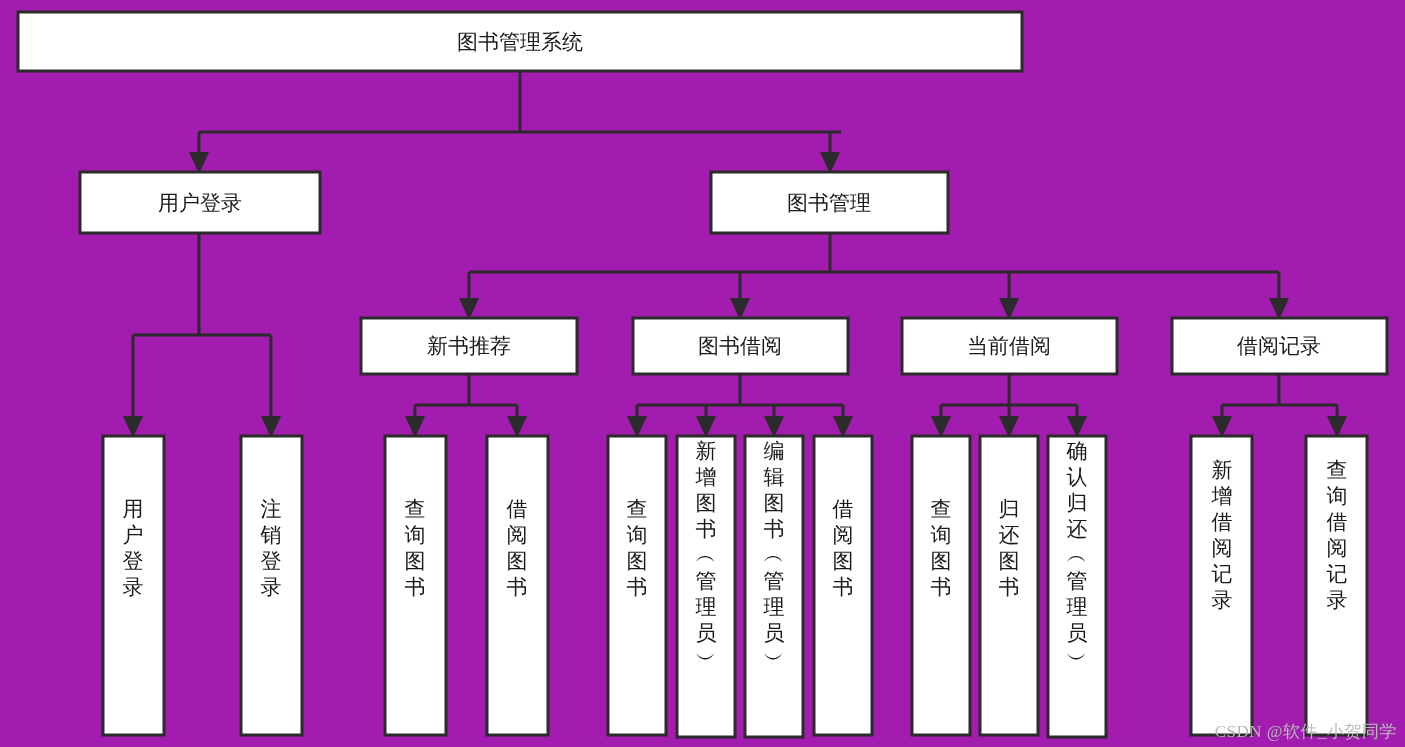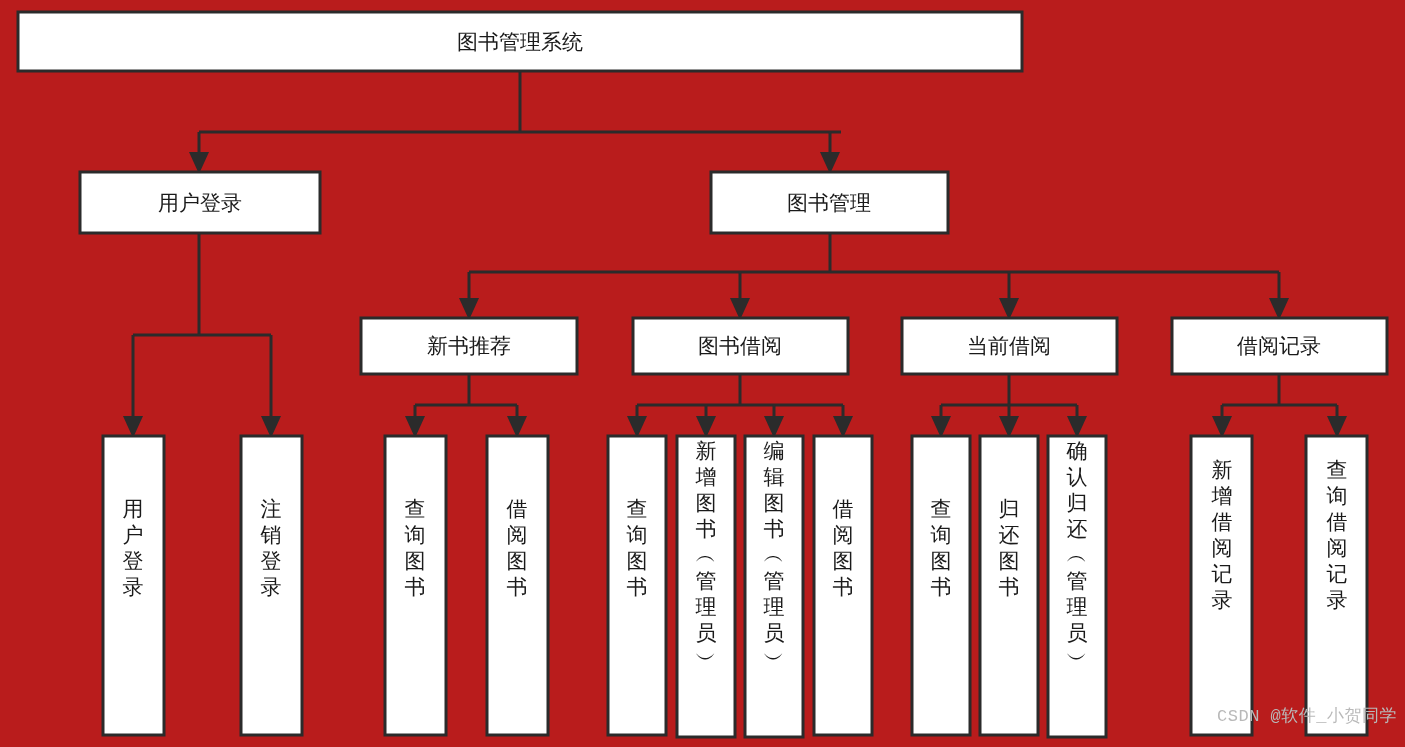--- a/index.html
+++ b/index.html
@@ -11,21 +11,21 @@
   body {
     width: 1405px;
     height: 747px;
     overflow: hidden;
     font-family: "DejaVu Sans", "Liberation Sans", sans-serif;
   }
   #diagram-root {
     position: relative;
     width: 1405px;
     height: 747px;
-    background: #b91c1c;
+    background: #a21caf;
     text-align: right;
   }
   svg#tree-svg {
     position: absolute;
     left: 0;
     top: 0;
     width: 1405px;
     height: 747px;
     display: block;
   }
@@ -53,22 +53,22 @@
   }
   .node-label-v {
     font-family: "DejaVu Sans", "Liberation Sans", sans-serif;
     font-size: 21px;
     fill: #1a1a1a;
     text-anchor: middle;
   }
   .watermark {
     position: absolute;
     right: 8px;
-    bottom: 20px;
-    font-family: Liberation Mono, monospace;
+    bottom: 4px;
+    font-family: Liberation Serif, serif;
     font-size: 17px;
     color: #b9b9b9;
     letter-spacing: 0.5px;
     white-space: nowrap;
     user-select: none;
   }
 </style>
 </head>
 <body>
 

